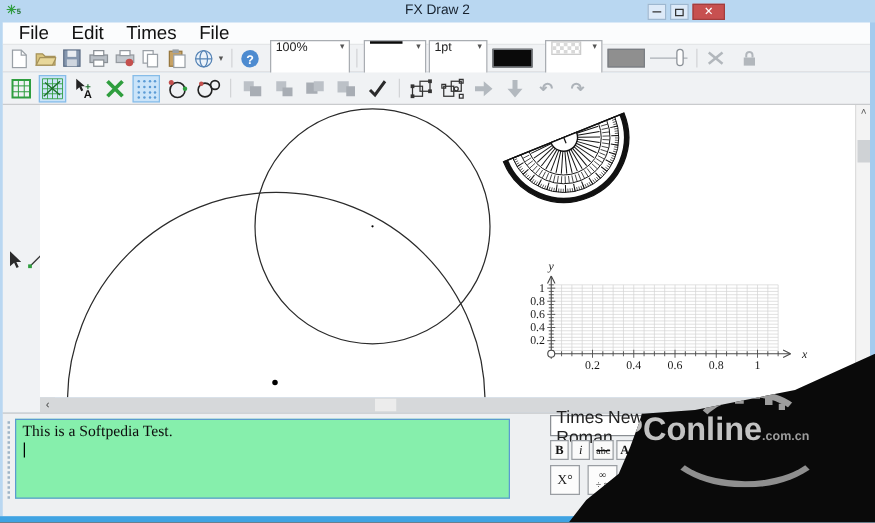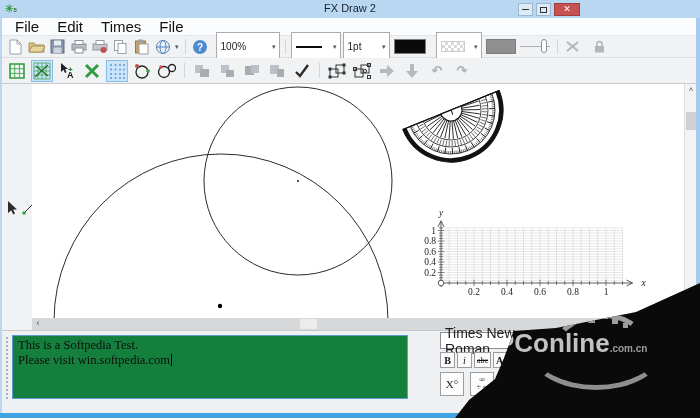--- a/index.html
+++ b/index.html
@@ -23,21 +23,21 @@
   border-bottom:1px solid #e4e6e8;display:flex;align-items:center;padding-left:4px}
 .menu-item{font-size:15px;color:#111;padding:2px 9px}
 
 
 .toolbar1{position:absolute;left:2px;top:36px;width:694px;height:22px;background:#f0f2f4;
   border-bottom:1px solid #dadcde;display:flex;align-items:center;padding-left:4px;gap:2px}
 .tbtn{width:19px;height:19px;display:flex;align-items:center;justify-content:center}
 .sep{width:1px;height:15px;background:#d2d4d6;margin:0 3px}
 .dd{font-size:7px;color:#555;margin-left:auto;padding:0 3px}
 .ddl{font-size:7px;color:#555;padding:0 1px}
-.combo{height:30px;background:#fff;border:1px solid #a9adb2;display:flex;align-items:center;
+.combo{height:30px;background:#fff;border:1px solid #a9adb2;display:flex;align-items:flex-start;
   font-size:10px;color:#222;padding-left:4px}
 .lineprev{width:26px;height:2px;background:#0a0a0a}
 .checker{width:24px;height:11px;background:
   repeating-conic-gradient(#d9d9d9 0 25%,#ffffff 0 50%);background-size:6px 6px;border:1px solid #ccc}
 .swatch{height:15px;border:1px solid #7a7e83}
 .slider{width:34px;height:19px;position:relative}
 .slider .track{position:absolute;left:2px;right:2px;top:9px;height:1px;background:#aab0b5}
 .slider .handle{position:absolute;right:5px;top:2px;width:6px;height:14px;background:#fdfdfd;
   border:1px solid #8a9096;border-radius:3px}
 
@@ -68,21 +68,21 @@
 .vscroll{position:absolute;left:684px;top:84px;width:12px;height:246px;background:#f3f3f3;border-left:1px solid #ddd}
 .vscroll .arrow{position:absolute;left:0;width:12px;height:12px;font-size:8px;color:#555;text-align:center;line-height:12px}
 .vscroll .thumb{position:absolute;left:1px;top:28px;width:10px;height:18px;background:#cfd2d5}
 .hscroll{position:absolute;left:32px;top:318px;width:652px;height:12px;background:#d6d8da}
 .hscroll .arrow{position:absolute;left:0;top:0;width:12px;height:12px;font-size:9px;color:#444;text-align:center;line-height:11px;background:#d6d8da}
 .hscroll .thumb{position:absolute;left:268px;top:1px;width:17px;height:10px;background:#ececec}
 
 
 .bottom-panel{position:absolute;left:2px;top:330px;width:694px;height:83px;background:#eef0f2;border-top:1px solid #c6c8ca}
 .grip{position:absolute;left:4px;top:6px;height:62px;border-left:2px dotted #9fb4c6}
-.editor{position:absolute;left:10px;top:4px;width:396px;height:64px;background:#15803d;border:1px solid #5b9bd0;
+.editor{position:absolute;left:10px;top:4px;width:396px;height:64px;background:#86efac;border:1px solid #5b9bd0;
   font-family:"Liberation Serif",serif;font-size:12.5px;color:#0d0d0d;padding:2px 5px;line-height:15px}
 .caret{display:inline-block;width:1px;height:12px;background:#000;vertical-align:-2px;margin-left:1px}
 .fontcombo{position:absolute;left:438px;top:1px;width:84px;height:17px;background:#fff;border:1px solid #8a8e93;
   font-size:14px;color:#222;display:flex;align-items:center;padding-left:4px}
 .fmt-row1{position:absolute;left:438px;top:21px;display:flex;gap:2px}
 .fbtn{height:16px;min-width:15px;background:#fafafa;border:1px solid #9a9ea3;display:flex;
   align-items:center;justify-content:center;font-family:"Liberation Serif",serif;font-size:10px;color:#111;padding:0 2px}
 .fbtn .tri{font-size:6px;margin-left:1px;color:#333}
 .fmt-row2{position:absolute;left:438px;top:41px;display:flex;gap:6px}
 .fbtn2{width:24px;height:24px;background:#fcfcfc;border:1px solid #9a9ea3;display:flex;flex-direction:column;
@@ -748,21 +748,21 @@
   </div>
   <div class="hscroll">
     <div class="arrow">‹</div>
     <div class="thumb"></div>
   </div>
 
   <div class="bottom-panel">
     <div class="grip"></div>
     <div class="editor">
       <div><span>This is a Softpedia Test.</span></div>
-      <div><span>Please visit win.softpedia.com</span><span class="caret"></span></div>
+      <div><span class="caret"></span></div>
     </div>
     <div class="fontcombo">
       <span>Times New Roman</span>
     </div>
     <div class="fmt-row1">
       <div class="fbtn" style="font-weight:bold">B</div>
       <div class="fbtn" style="font-style:italic">i</div>
       <div class="fbtn" style="text-decoration:line-through;font-size:8px">abc</div>
       <div class="fbtn" style="font-weight:bold">
           <span>A</span>

